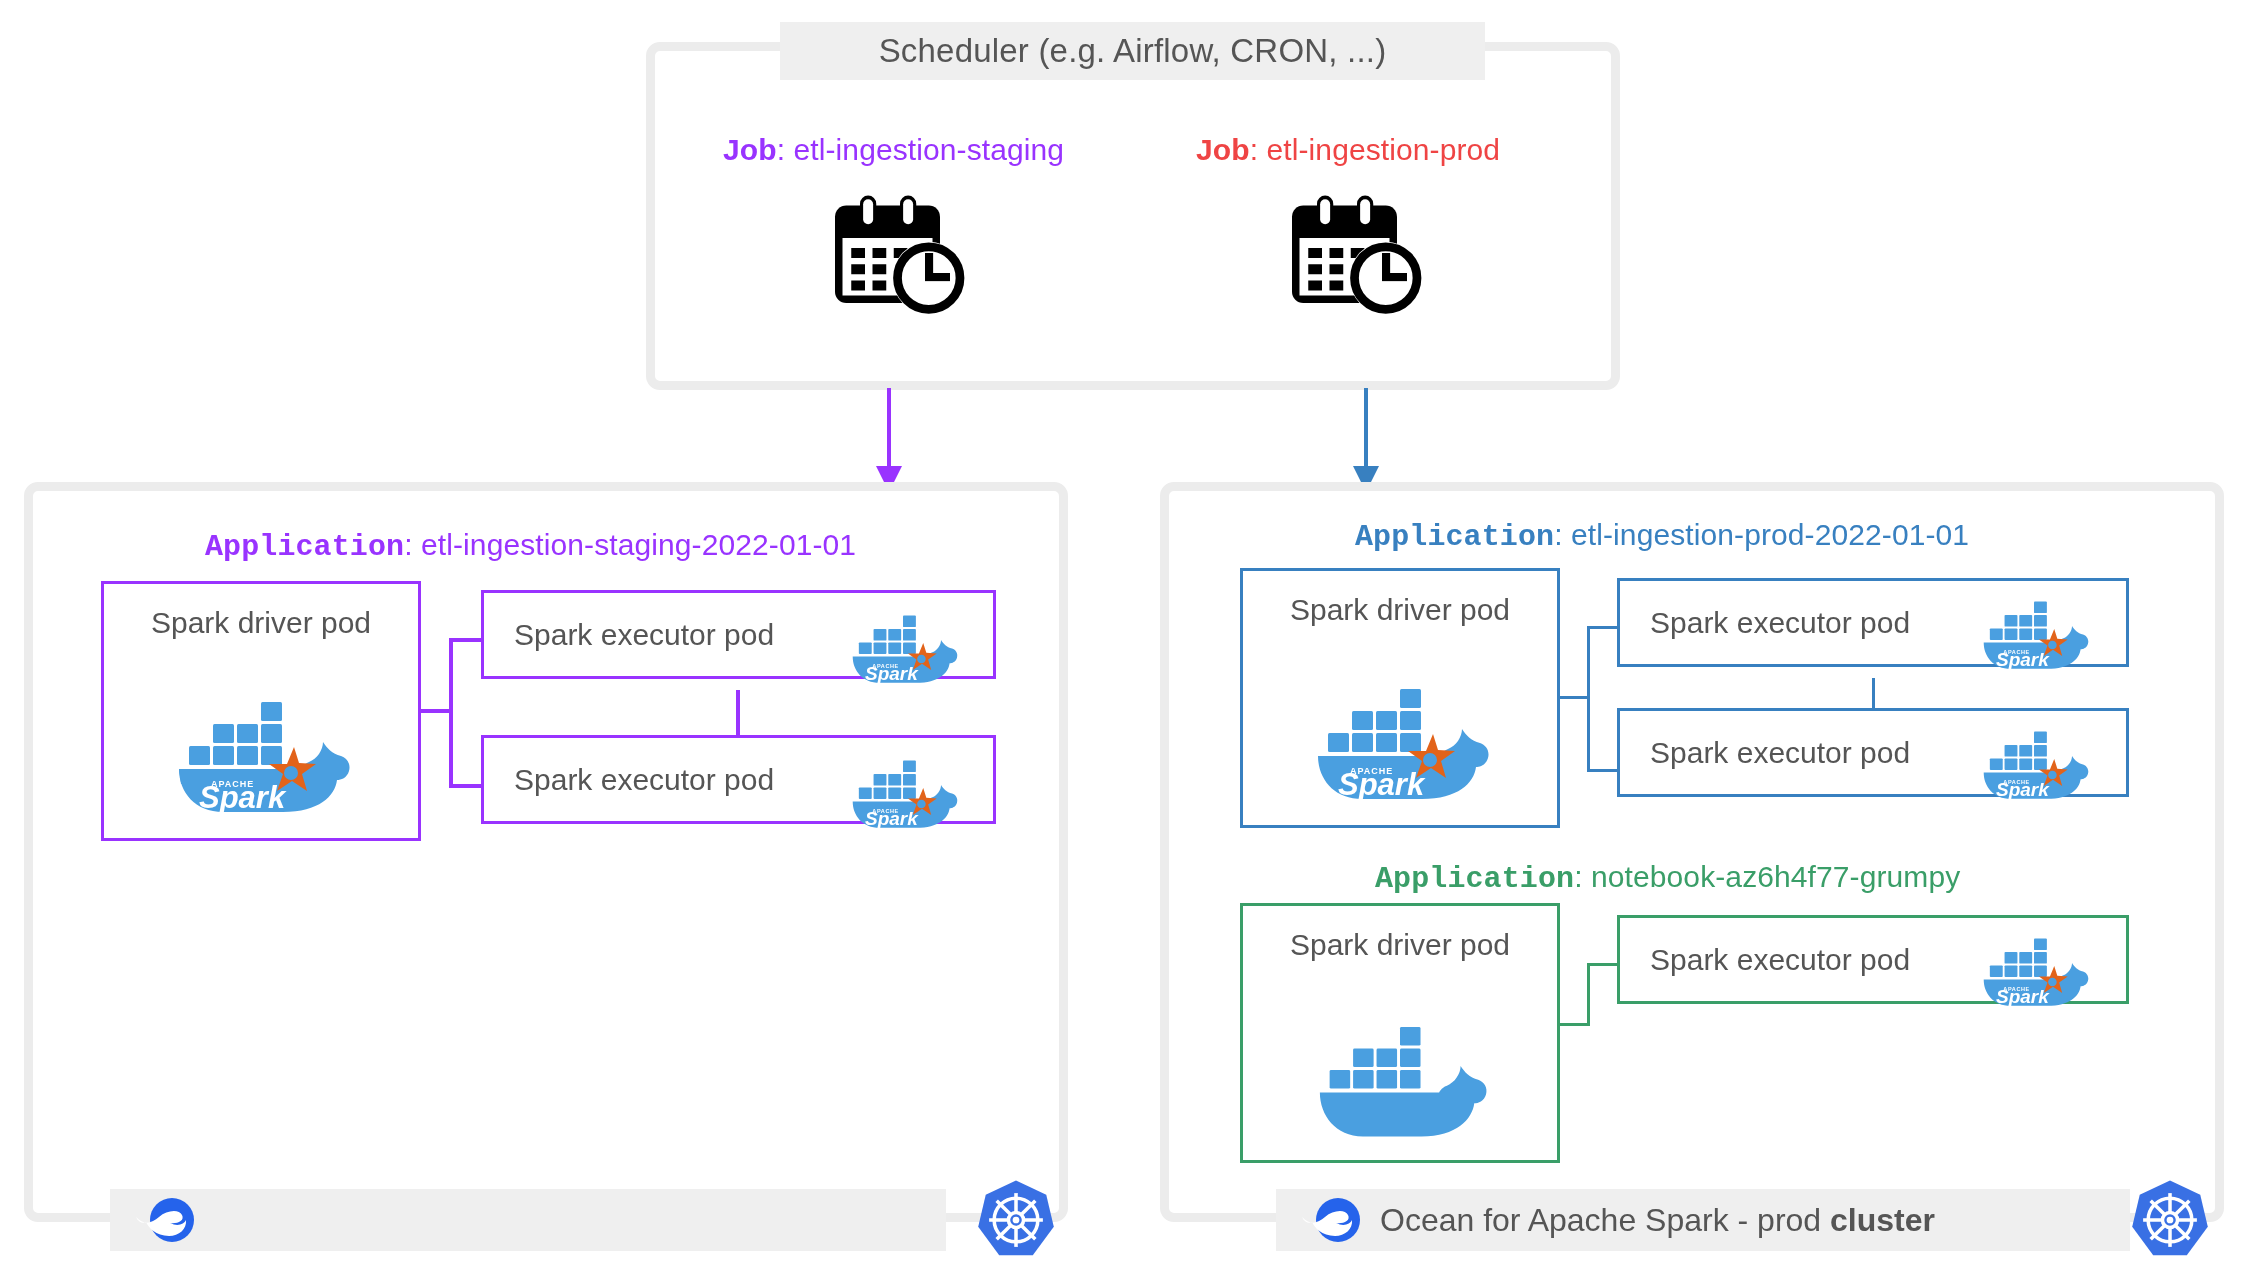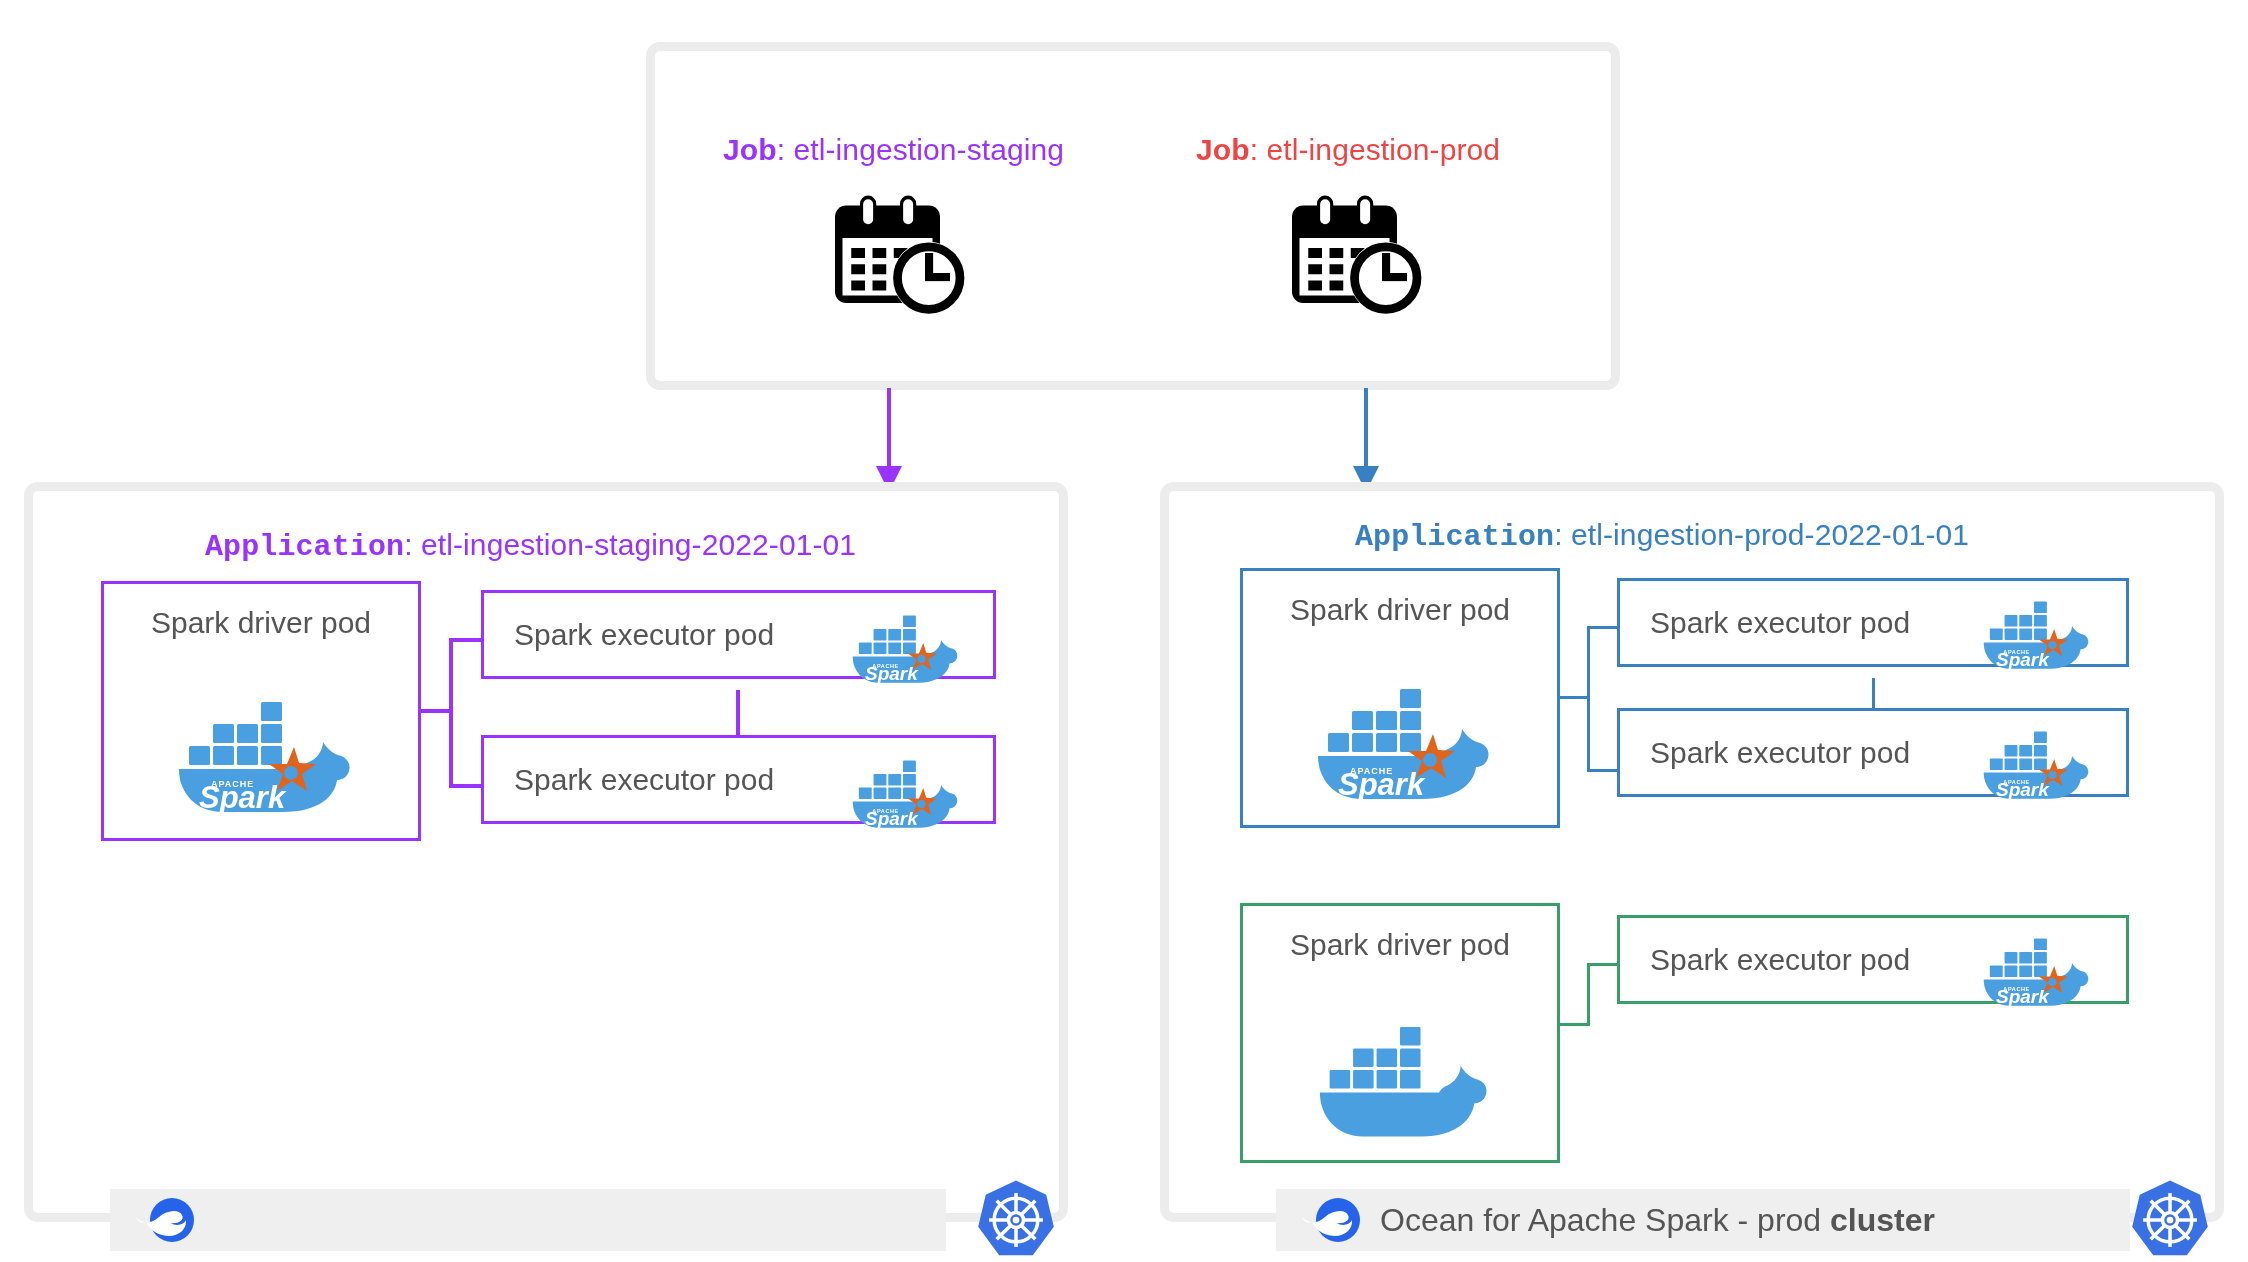--- a/index.html
+++ b/index.html
@@ -104,20 +104,21 @@
   .conn.blue{background:#3880c0;}
   .conn.green{background:#3a9e68;}
 </style>
 </head>
 <body>
 
 <div class="canvas">
 
   <div class="scheduler-box"></div>
 
+  <div class="scheduler-title">Scheduler (e.g. Airflow, CRON, ...)</div>
 
   <div class="job-label job-staging">
     <b>Job</b><span>: </span><span>etl-ingestion-staging</span>
   </div>
 
   <div class="job-label job-prod">
     <b>Job</b><span>: </span><span>etl-ingestion-prod</span>
   </div>
 
   <svg class="cal-icon cal-staging" width="150" height="125" viewBox="0 0 120 100">
@@ -350,20 +351,23 @@
       <path d="M28 97 H150 C150 97 152 92 158 90 C166 87 172 78 172 70 C176 76 181 82 190 84 C196 86 200 92 198 99 C196 106 190 108 186 108 C184 124 168 140 132 140 H72 C44 140 28 120 28 97 Z" fill="#4a9fe0"></path>
       <g>
         <path d="M136 92 l7 -17 l5 16 l17 1 l-14 10 l5 17 l-15 -10 l-15 10 l6 -17 l-14 -10 z" fill="#e2631a"></path>
         <circle cx="140" cy="101" r="7" fill="#4a9fe0"></circle>
       </g>
       <text x="60" y="115" font-family="'Liberation Sans', sans-serif" font-size="9" font-weight="bold" fill="#ffffff" letter-spacing="1">APACHE</text>
       <text x="48" y="136" font-family="'Liberation Sans', sans-serif" font-size="31" font-weight="bold" fill="#ffffff" font-style="italic">Spark</text>
     </svg>
   </div>
 
+  <div class="app-label app-notebook">
+    <b>Application</b><span>: </span><span>notebook-az6h4f77-grumpy</span>
+  </div>
 
   <div class="conn green" style="left:1560px;top:1023px;width:30px;height:3px;"></div>
   <div class="conn green" style="left:1587px;top:963px;width:3px;height:63px;"></div>
   <div class="conn green" style="left:1587px;top:963px;width:32px;height:3px;"></div>
 
   <div class="pod green driver-notebook">
     <span class="pod-label">Spark driver pod</span>
     <svg class="whale-in-pod" style="left:50%;top:90px;transform:translateX(-50%);" width="215" height="150" viewBox="0 0 220 150">
       <g fill="#4a9fe0">
         <rect x="38" y="74" width="21" height="19" rx="1.5"></rect>

